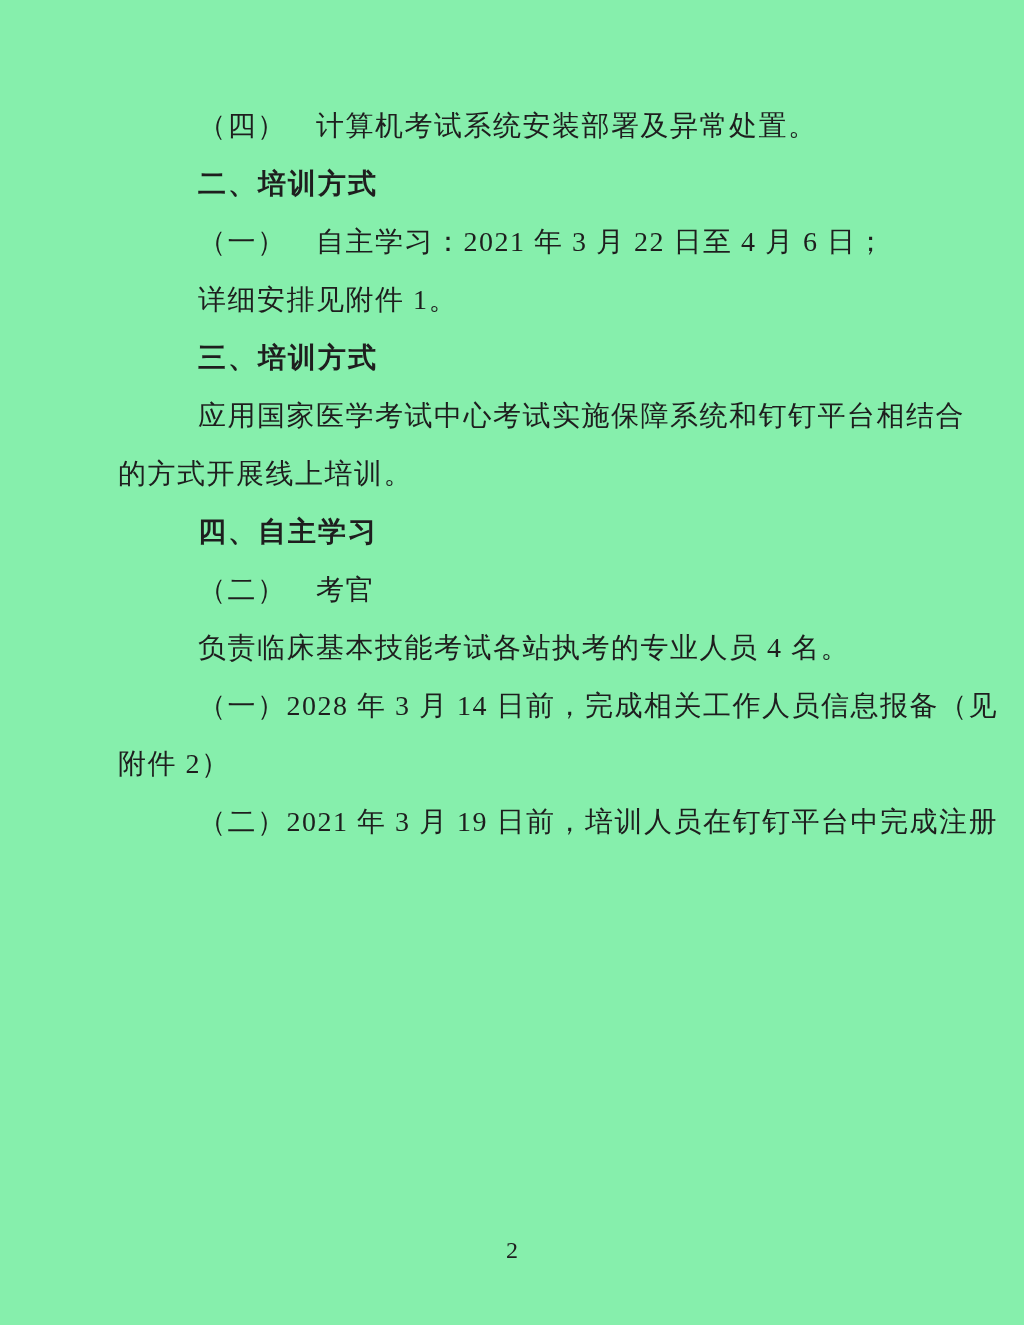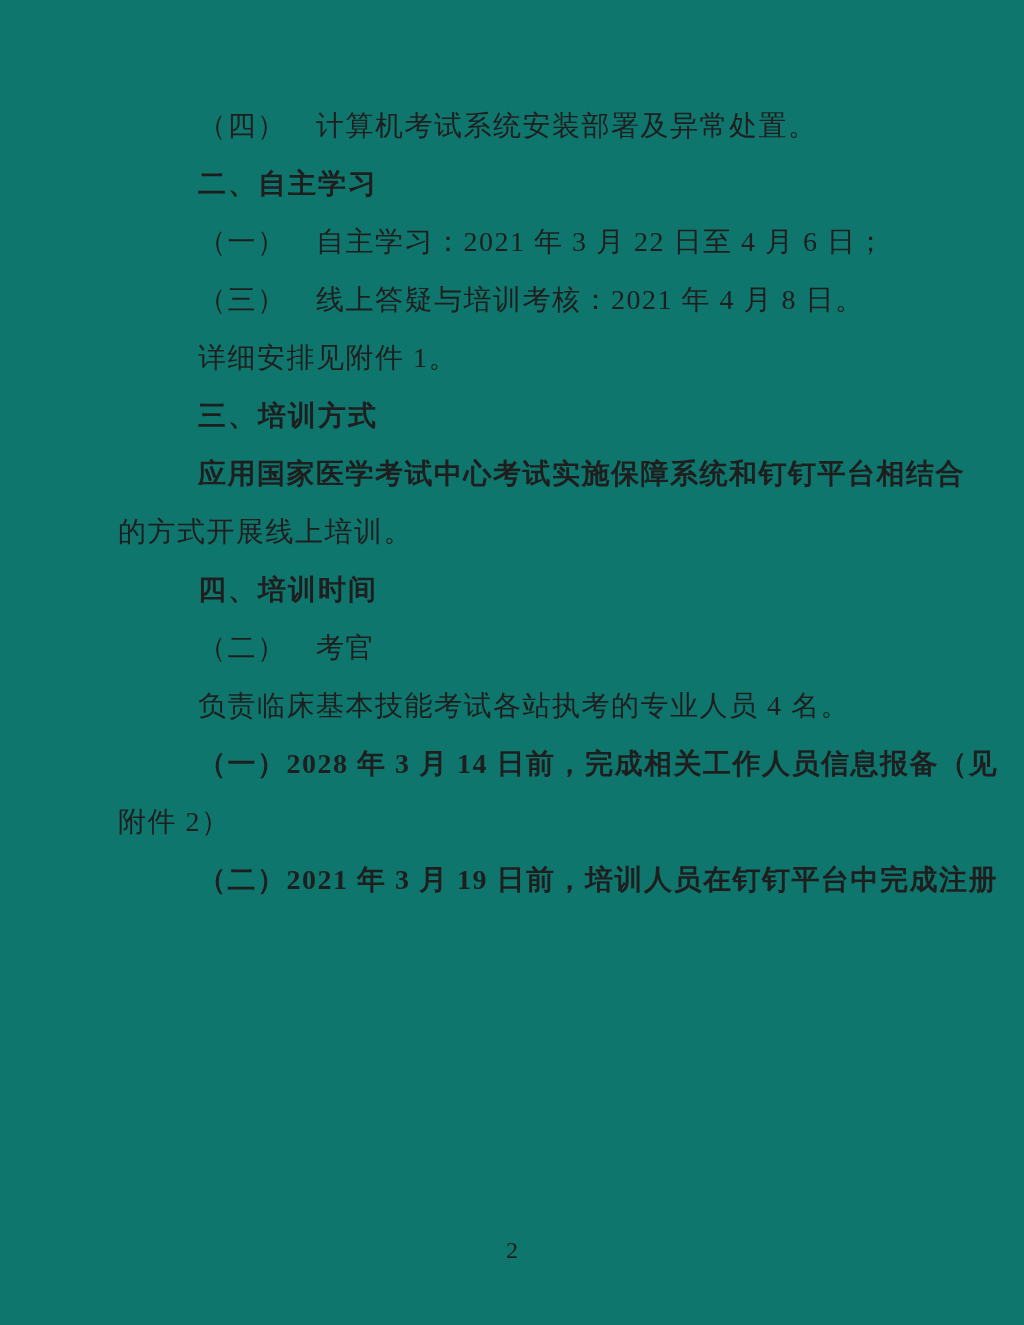--- a/index.html
+++ b/index.html
@@ -4,21 +4,21 @@
 <style>
   html, body {
     margin: 0;
     padding: 0;
     background: #ffffff;
   }
   .page {
     position: relative;
     width: 1024px;
     height: 1325px;
-    background: #0f766e;
+    background: #86efac;
     overflow: hidden;
     font-family: "Liberation Serif", serif;
     color: #1e1e1e;
   }
   .content {
     position: absolute;
     left: 118px;
     top: 97px;
     width: 787px;
   }
@@ -31,21 +31,20 @@
     text-rendering: optimizeLegibility;
   }
   .indent {
     text-indent: 80px;
   }
   
   .fill {
     text-align: justify;
     text-align-last: justify;
     text-justify: inter-character;
-    font-weight: bold;
   }
   .heading {
     font-weight: 700;
     font-family: "Liberation Sans", sans-serif;
     letter-spacing: 2px;
   }
   .page-number {
     position: absolute;
     left: 0;
     right: 0;
@@ -57,28 +56,27 @@
     font-family: "Liberation Serif", serif;
     color: #1e1e1e;
   }
 </style>
 </head>
 <body>
 
 <div class="page">
   <div class="content">
     <div class="line indent">（四）　计算机考试系统安装部署及异常处置。</div>
-    <div class="line indent heading">二、自主学习</div>
+    <div class="line indent heading">二、培训方式</div>
     <div class="line indent">（一）　自主学习：2021 年 3 月 22 日至 4 月 6 日；</div>
-    <div class="line indent">（三）　线上答疑与培训考核：2021 年 4 月 8 日。</div>
     <div class="line indent">详细安排见附件 1。</div>
     <div class="line indent heading">三、培训方式</div>
     <div class="line indent fill">应用国家医学考试中心考试实施保障系统和钉钉平台相结合</div>
     <div class="line">的方式开展线上培训。</div>
-    <div class="line indent heading">四、培训时间</div>
+    <div class="line indent heading">四、自主学习</div>
     <div class="line indent">（二）　考官</div>
     <div class="line indent">负责临床基本技能考试各站执考的专业人员 4 名。</div>
     <div class="line indent fill">（一）2028 年 3 月 14 日前，完成相关工作人员信息报备（见</div>
     <div class="line">附件 2）</div>
     <div class="line indent fill">（二）2021 年 3 月 19 日前，培训人员在钉钉平台中完成注册</div>
   </div>
   <div class="page-number">2</div>
 </div>
 
 </body></html>

